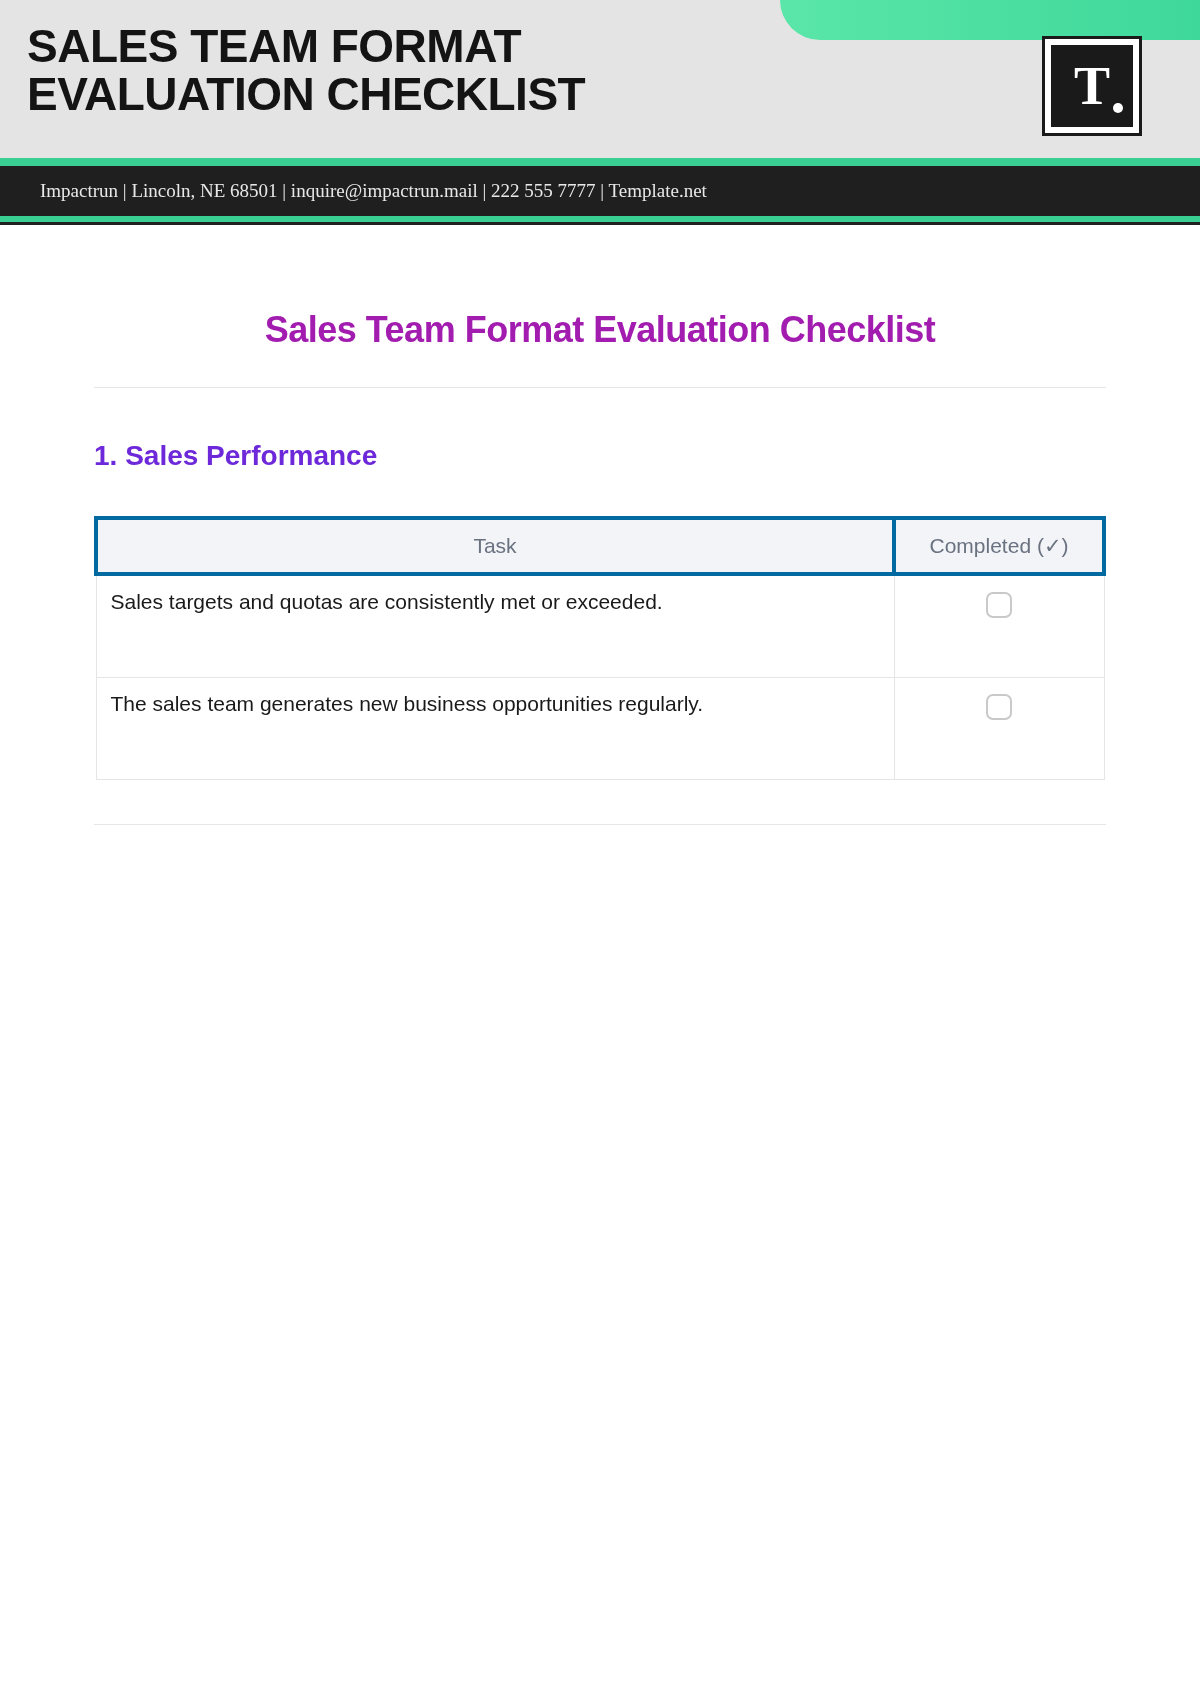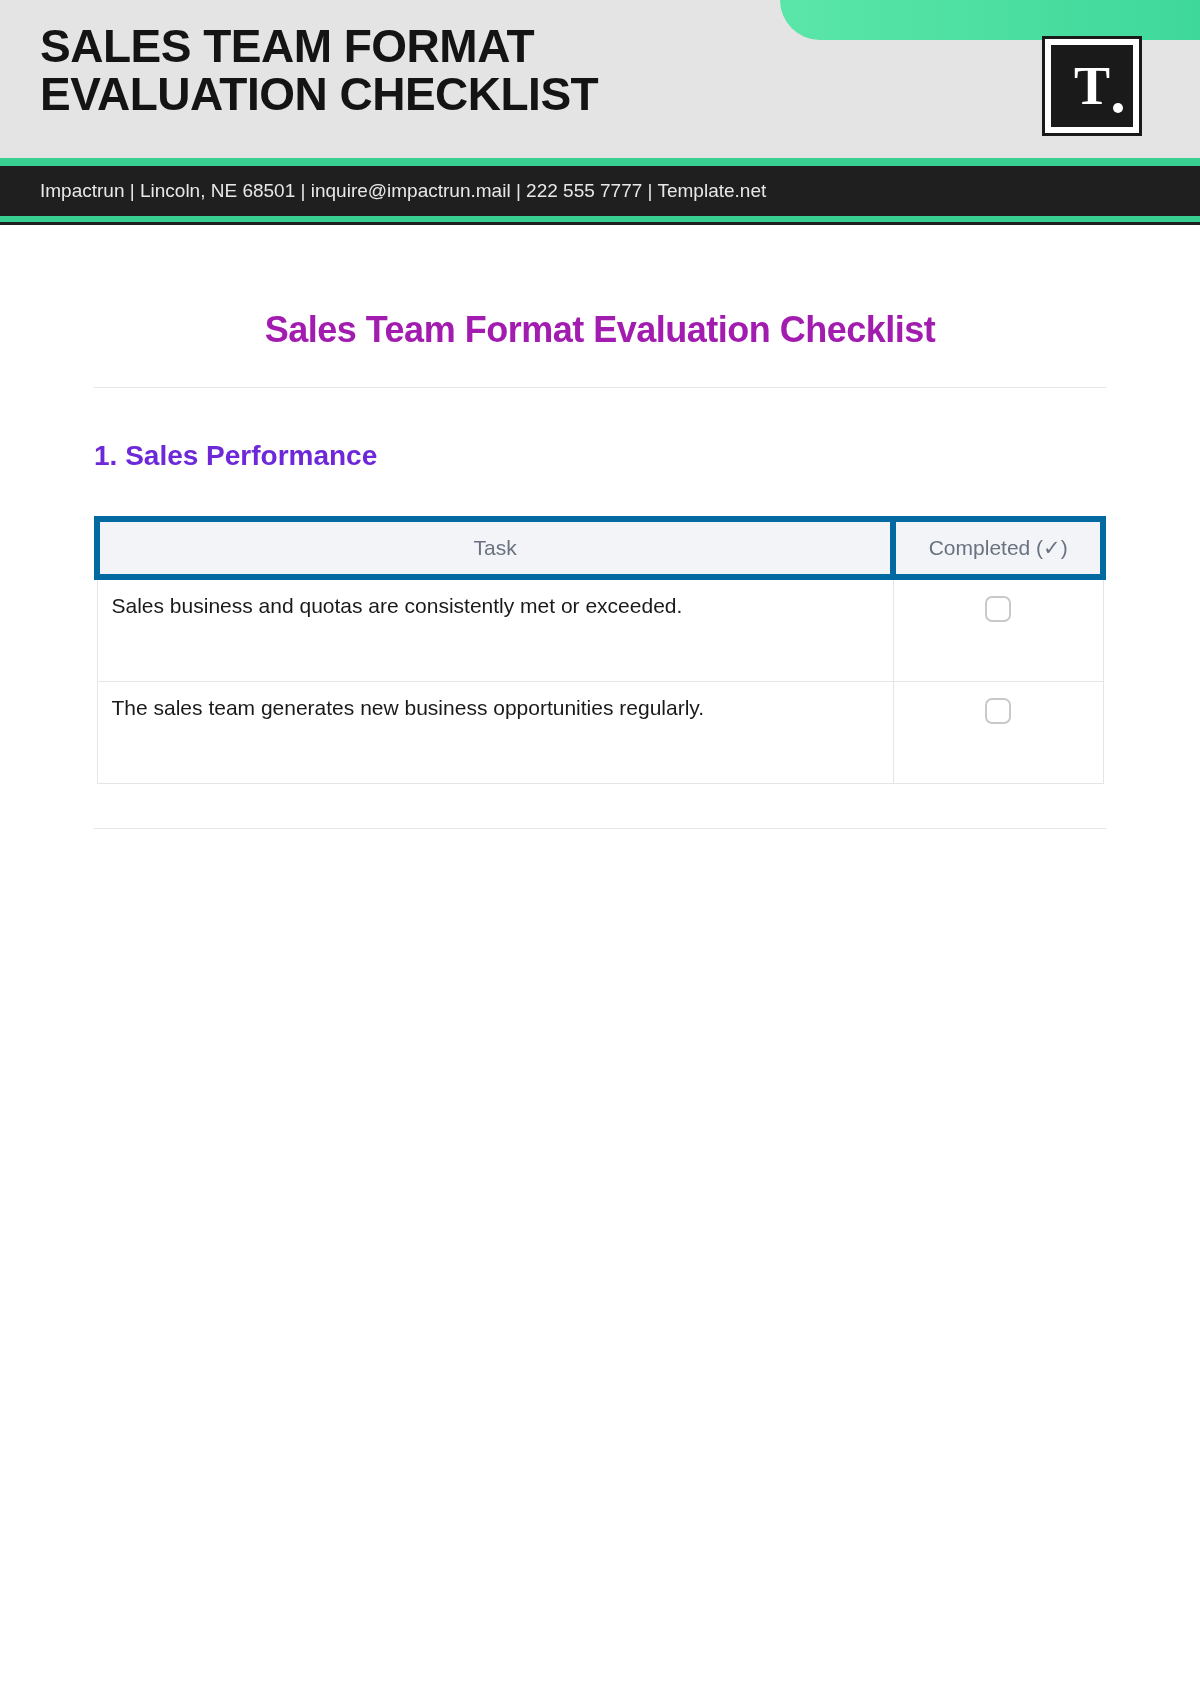--- a/index.html
+++ b/index.html
@@ -20,21 +20,21 @@
     position: absolute;
     top: 0;
     right: 0;
     width: 420px;
     height: 40px;
     background: linear-gradient(90deg, #5ae6a8 0%, #3fd89b 100%);
     border-bottom-left-radius: 40px;
   }
   .header-title {
     position: absolute;
-    left: 40px;
+    left: 27px;
     top: 22px;
     font-size: 46px;
     font-weight: 800;
     letter-spacing: -0.5px;
     line-height: 1.05;
     color: #141414;
     font-family: Arial Black, Arial, sans-serif;
     text-transform: uppercase;
   }
   .logo-box {
@@ -76,21 +76,21 @@
   }
   .green-bar-top {
     height: 8px;
     background: #39cf92;
   }
   .info-bar {
     background: #1f1f1f;
     color: #e8e8e8;
     font-size: 19px;
     padding: 14px 40px;
-    font-family: Liberation Sans, sans-serif;
+    font-family: Liberation Serif, serif;
   }
   .green-bar-bottom {
     height: 6px;
     background: #39cf92;
   }
   .thin-dark {
     height: 3px;
     background: #1f1f1f;
   }
   .content {
@@ -118,21 +118,21 @@
     width: 100%;
     border-collapse: collapse;
     border: 1px solid #e5e5e5;
   }
   table.checklist th {
     background: #f2f4f8;
     color: #6a7280;
     font-weight: 500;
     font-size: 21px;
     padding: 14px 10px;
-    border: 6px solid #0369a1;
+    border: 4px solid #0369a1;
   }
   table.checklist th.col-task { width: 570px; }
   table.checklist th.col-check { width: 150px; }
   table.checklist td {
     border: 1px solid #e5e5e5;
     padding: 14px 14px 54px 14px;
     font-size: 21px;
     color: #1a1a1a;
     vertical-align: top;
   }
@@ -186,21 +186,21 @@
 
   <table class="checklist">
     <thead>
       <tr>
         <th class="col-task">Task</th>
         <th class="col-check">Completed (✓)</th>
       </tr>
     </thead>
     <tbody>
       <tr>
-        <td>Sales business and quotas are consistently met or exceeded.</td>
+        <td>Sales targets and quotas are consistently met or exceeded.</td>
         <td class="check-cell">
           <span class="checkbox"></span>
         </td>
       </tr>
       <tr>
         <td>The sales team generates new business opportunities regularly.</td>
         <td class="check-cell">
           <span class="checkbox"></span>
         </td>
       </tr>

